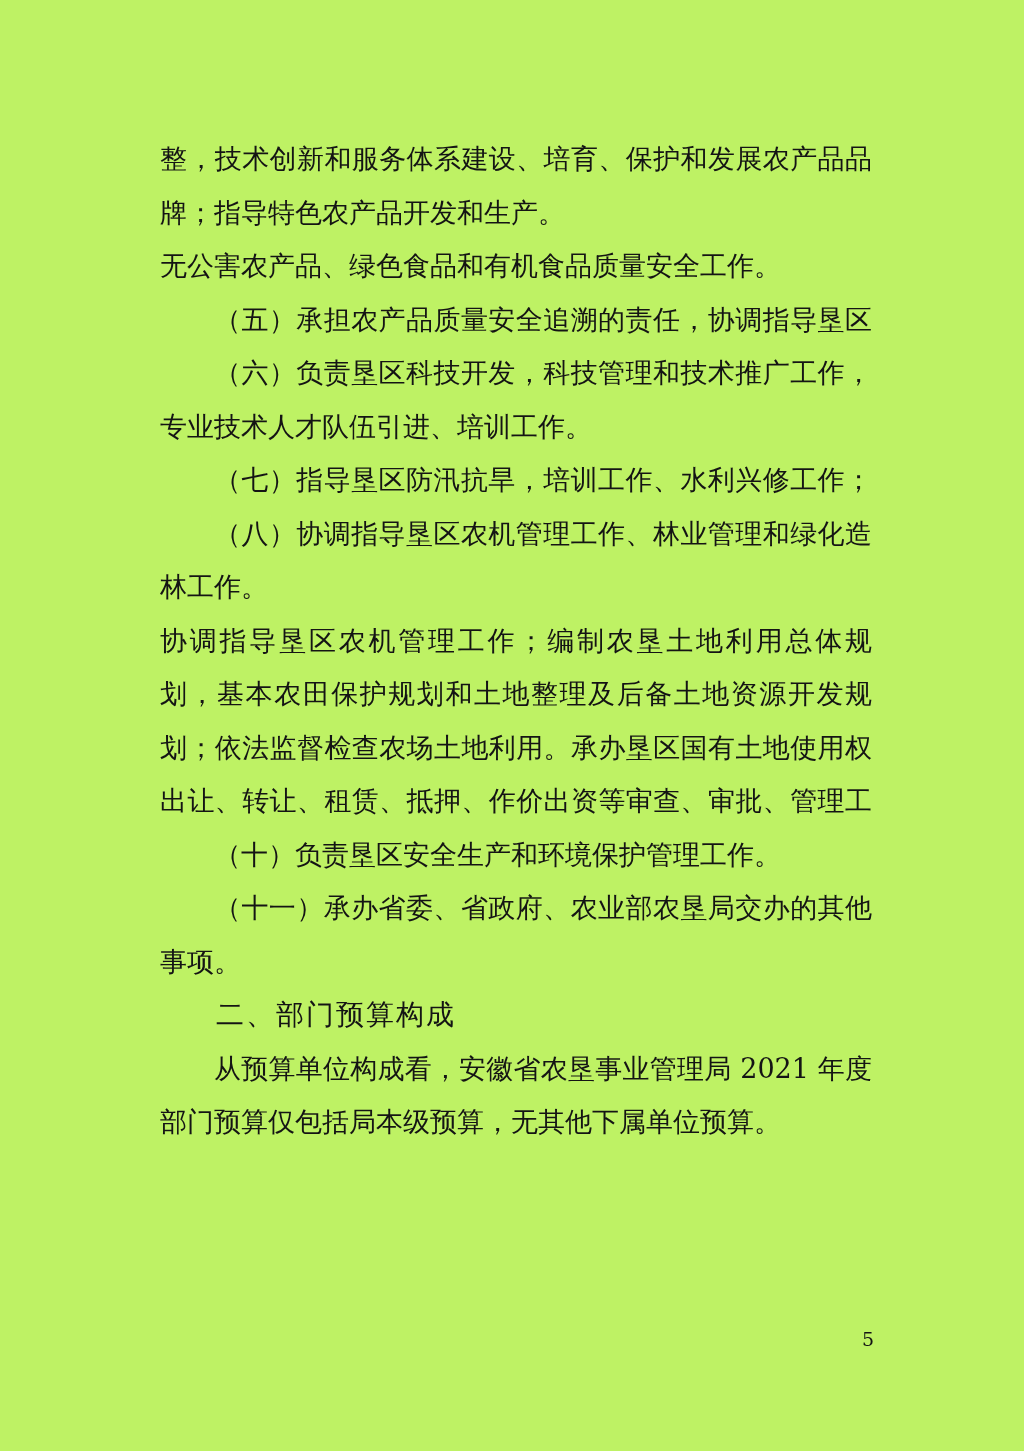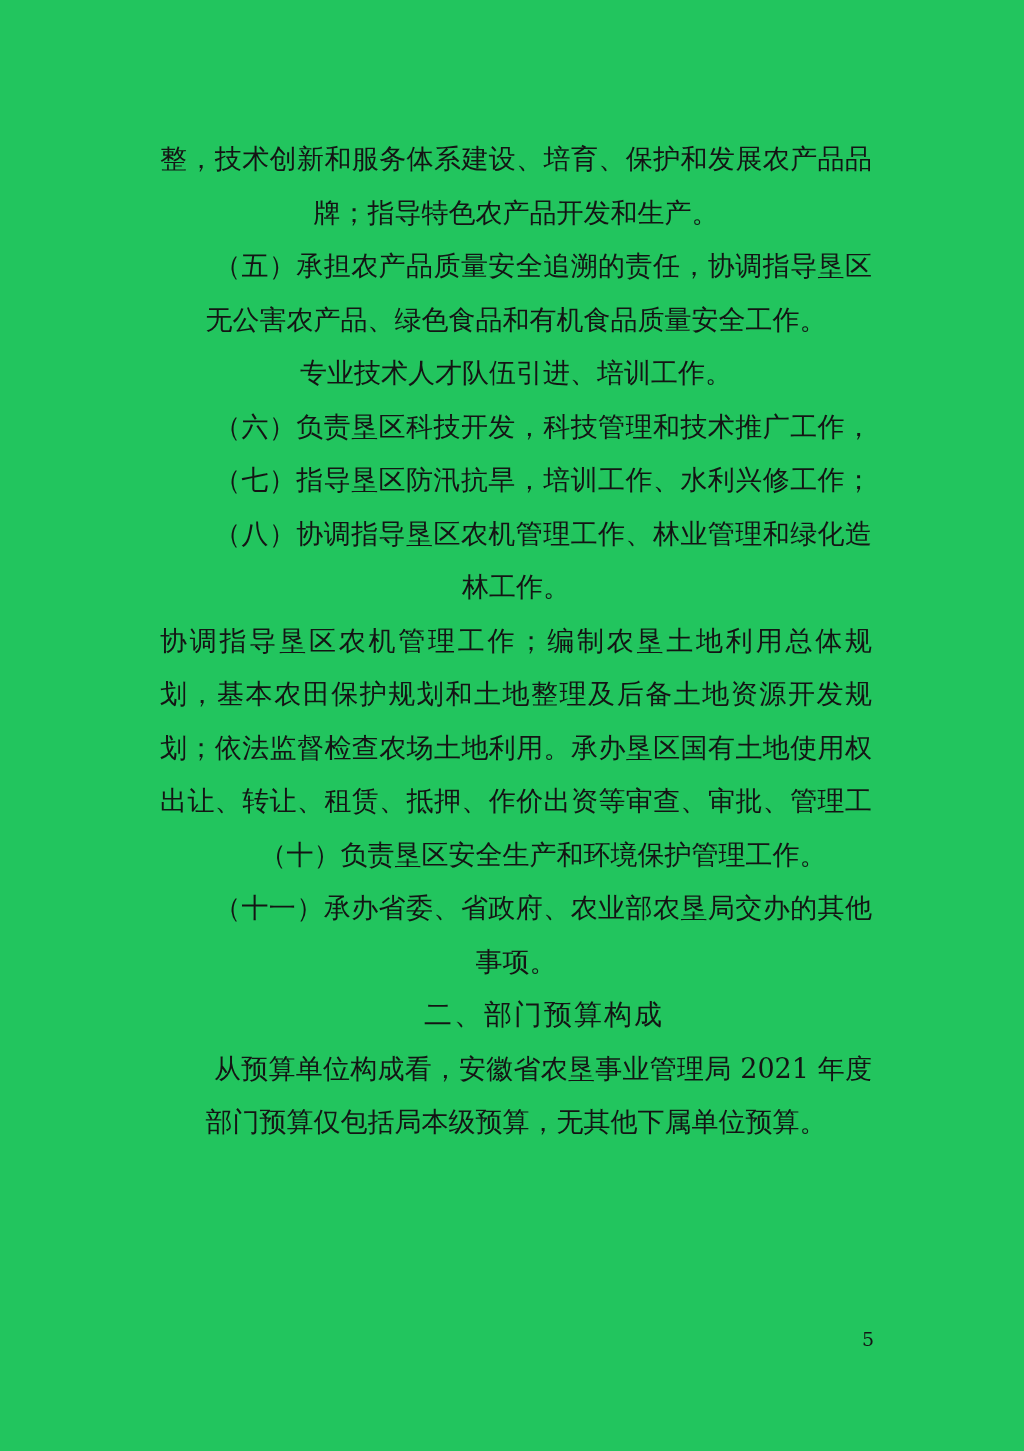--- a/index.html
+++ b/index.html
@@ -13,34 +13,34 @@
     position: relative;
     overflow: hidden;
     font-family: "DejaVu Serif", "Liberation Serif", serif;
   }
   .doc-page {
     position: absolute;
     left: 0;
     top: 0;
     width: 1024px;
     height: 1451px;
-    background: #22c55e;
+    background: #bef264;
   }
   .doc-body {
     position: absolute;
     left: 160px;
     top: 132px;
     width: 712px;
     color: #141414;
   }
   .line {
     height: 53.5px;
     line-height: 53.5px;
     font-size: 27px;
-    text-align: center;
+    text-align: left;
     overflow: hidden;
     white-space: nowrap;
   }
   .line.fill {
     white-space: normal;
     text-align: justify;
     text-align-last: justify;
     text-justify: inter-character;
   }
   .line.indent {
@@ -64,24 +64,24 @@
     text-align: left;
   }
 </style>
 </head>
 <body>
 
 <div class="doc-page">
   <div class="doc-body">
       <div class="line fill">整，技术创新和服务体系建设、培育、保护和发展农产品品</div>
       <div class="line">牌；指导特色农产品开发和生产。</div>
+      <div class="line">无公害农产品、绿色食品和有机食品质量安全工作。</div>
       <div class="line fill indent">（五）承担农产品质量安全追溯的责任，协调指导垦区</div>
-      <div class="line">无公害农产品、绿色食品和有机食品质量安全工作。</div>
+      <div class="line fill indent">（六）负责垦区科技开发，科技管理和技术推广工作，</div>
       <div class="line">专业技术人才队伍引进、培训工作。</div>
-      <div class="line fill indent">（六）负责垦区科技开发，科技管理和技术推广工作，</div>
       <div class="line fill indent">（七）指导垦区防汛抗旱，培训工作、水利兴修工作；</div>
       <div class="line fill indent">（八）协调指导垦区农机管理工作、林业管理和绿化造</div>
       <div class="line">林工作。</div>
       <div class="line fill">协调指导垦区农机管理工作；编制农垦土地利用总体规</div>
       <div class="line fill">划，基本农田保护规划和土地整理及后备土地资源开发规</div>
       <div class="line fill">划；依法监督检查农场土地利用。承办垦区国有土地使用权</div>
       <div class="line fill">出让、转让、租赁、抵押、作价出资等审查、审批、管理工</div>
       <div class="line indent">（十）负责垦区安全生产和环境保护管理工作。</div>
       <div class="line fill indent">（十一）承办省委、省政府、农业部农垦局交办的其他</div>
       <div class="line">事项。</div>

